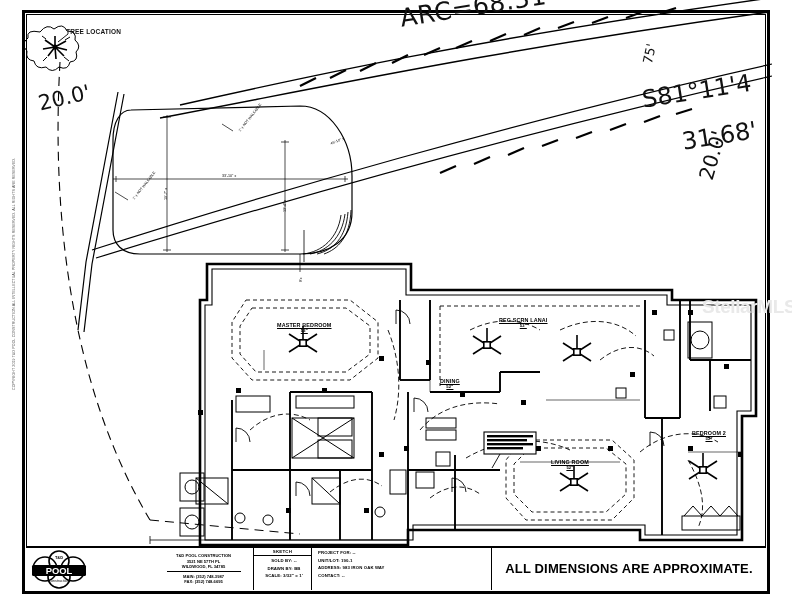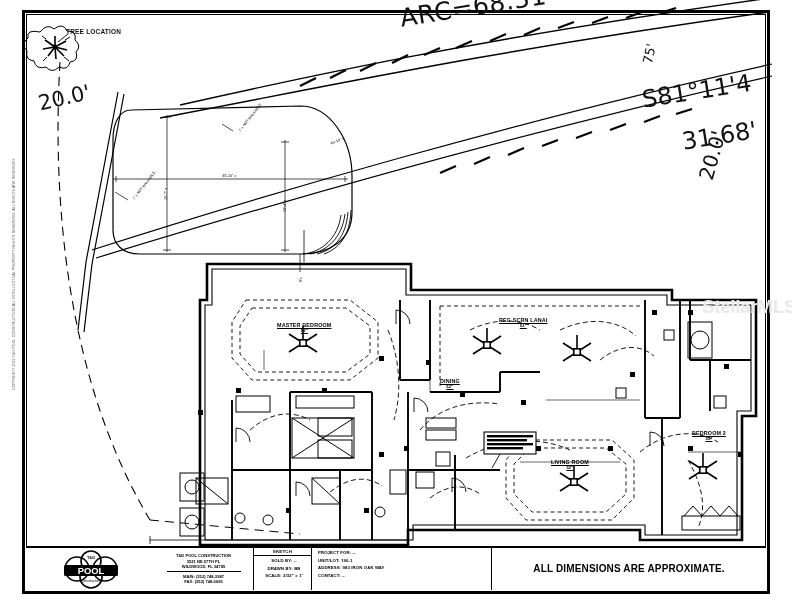--- a/index.html
+++ b/index.html
@@ -60,40 +60,40 @@
   #wm-side{position:absolute;left:12px;top:390px;font-size:3.6px;
       color:#555;white-space:nowrap;transform:rotate(-90deg);
       transform-origin:left top;letter-spacing:.1px;}
 
   
   #titleblock{position:absolute;left:26px;top:546px;width:740px;height:44px;
       border-top:2px solid #000;box-sizing:border-box;display:flex;
       background:#fff;}
   .tb-cell{border-right:1.5px solid #000;box-sizing:border-box;
       display:flex;align-items:center;}
-  #tb-logo{width:128px;padding-left:2px;border-right:none;justify-content:center;}
+  #tb-logo{width:128px;padding-left:2px;border-right:none;}
   #tb-addr{width:100px;flex-direction:column;justify-content:center;
       align-items:center;border-right:1.5px solid #000;}
   #tb-sketch{width:58px;flex-direction:column;justify-content:flex-start;
       padding-top:1px;}
   #tb-project{width:180px;flex-direction:column;justify-content:flex-start;
       padding-top:1px;padding-left:3px;align-items:flex-start;}
   #tb-note{flex:1;flex-direction:column;justify-content:center;
       align-items:center;border-right:none;}
 
   .addr-line{font-size:4.1px;font-weight:bold;line-height:5.6px;
       text-align:center;white-space:nowrap;}
   .addr-rule{width:74px;height:1px;background:#000;margin:1.5px 0;}
   .tb-head{font-size:4.4px;font-weight:bold;text-align:center;width:100%;
       border-bottom:1.2px solid #000;padding-bottom:1px;margin-bottom:1px;
       letter-spacing:.2px;}
   .tb-row{font-size:4.3px;font-weight:bold;line-height:7.6px;
       white-space:nowrap;padding-left:3px;letter-spacing:.1px;}
   .tb-row.c{padding-left:3px;}
-  .note-line{font-size:10px;font-weight:bold;line-height:10.6px;
+  .note-line{font-size:13px;font-weight:bold;line-height:10.6px;
       text-align:center;white-space:nowrap;letter-spacing:.15px;}
 
   
   #logo-wrap{position:relative;width:62px;height:40px;}
   #logo-wrap svg{position:absolute;left:0;top:0;}
 </style>
 </head>
 <body>
 
 <div id="sheet">

